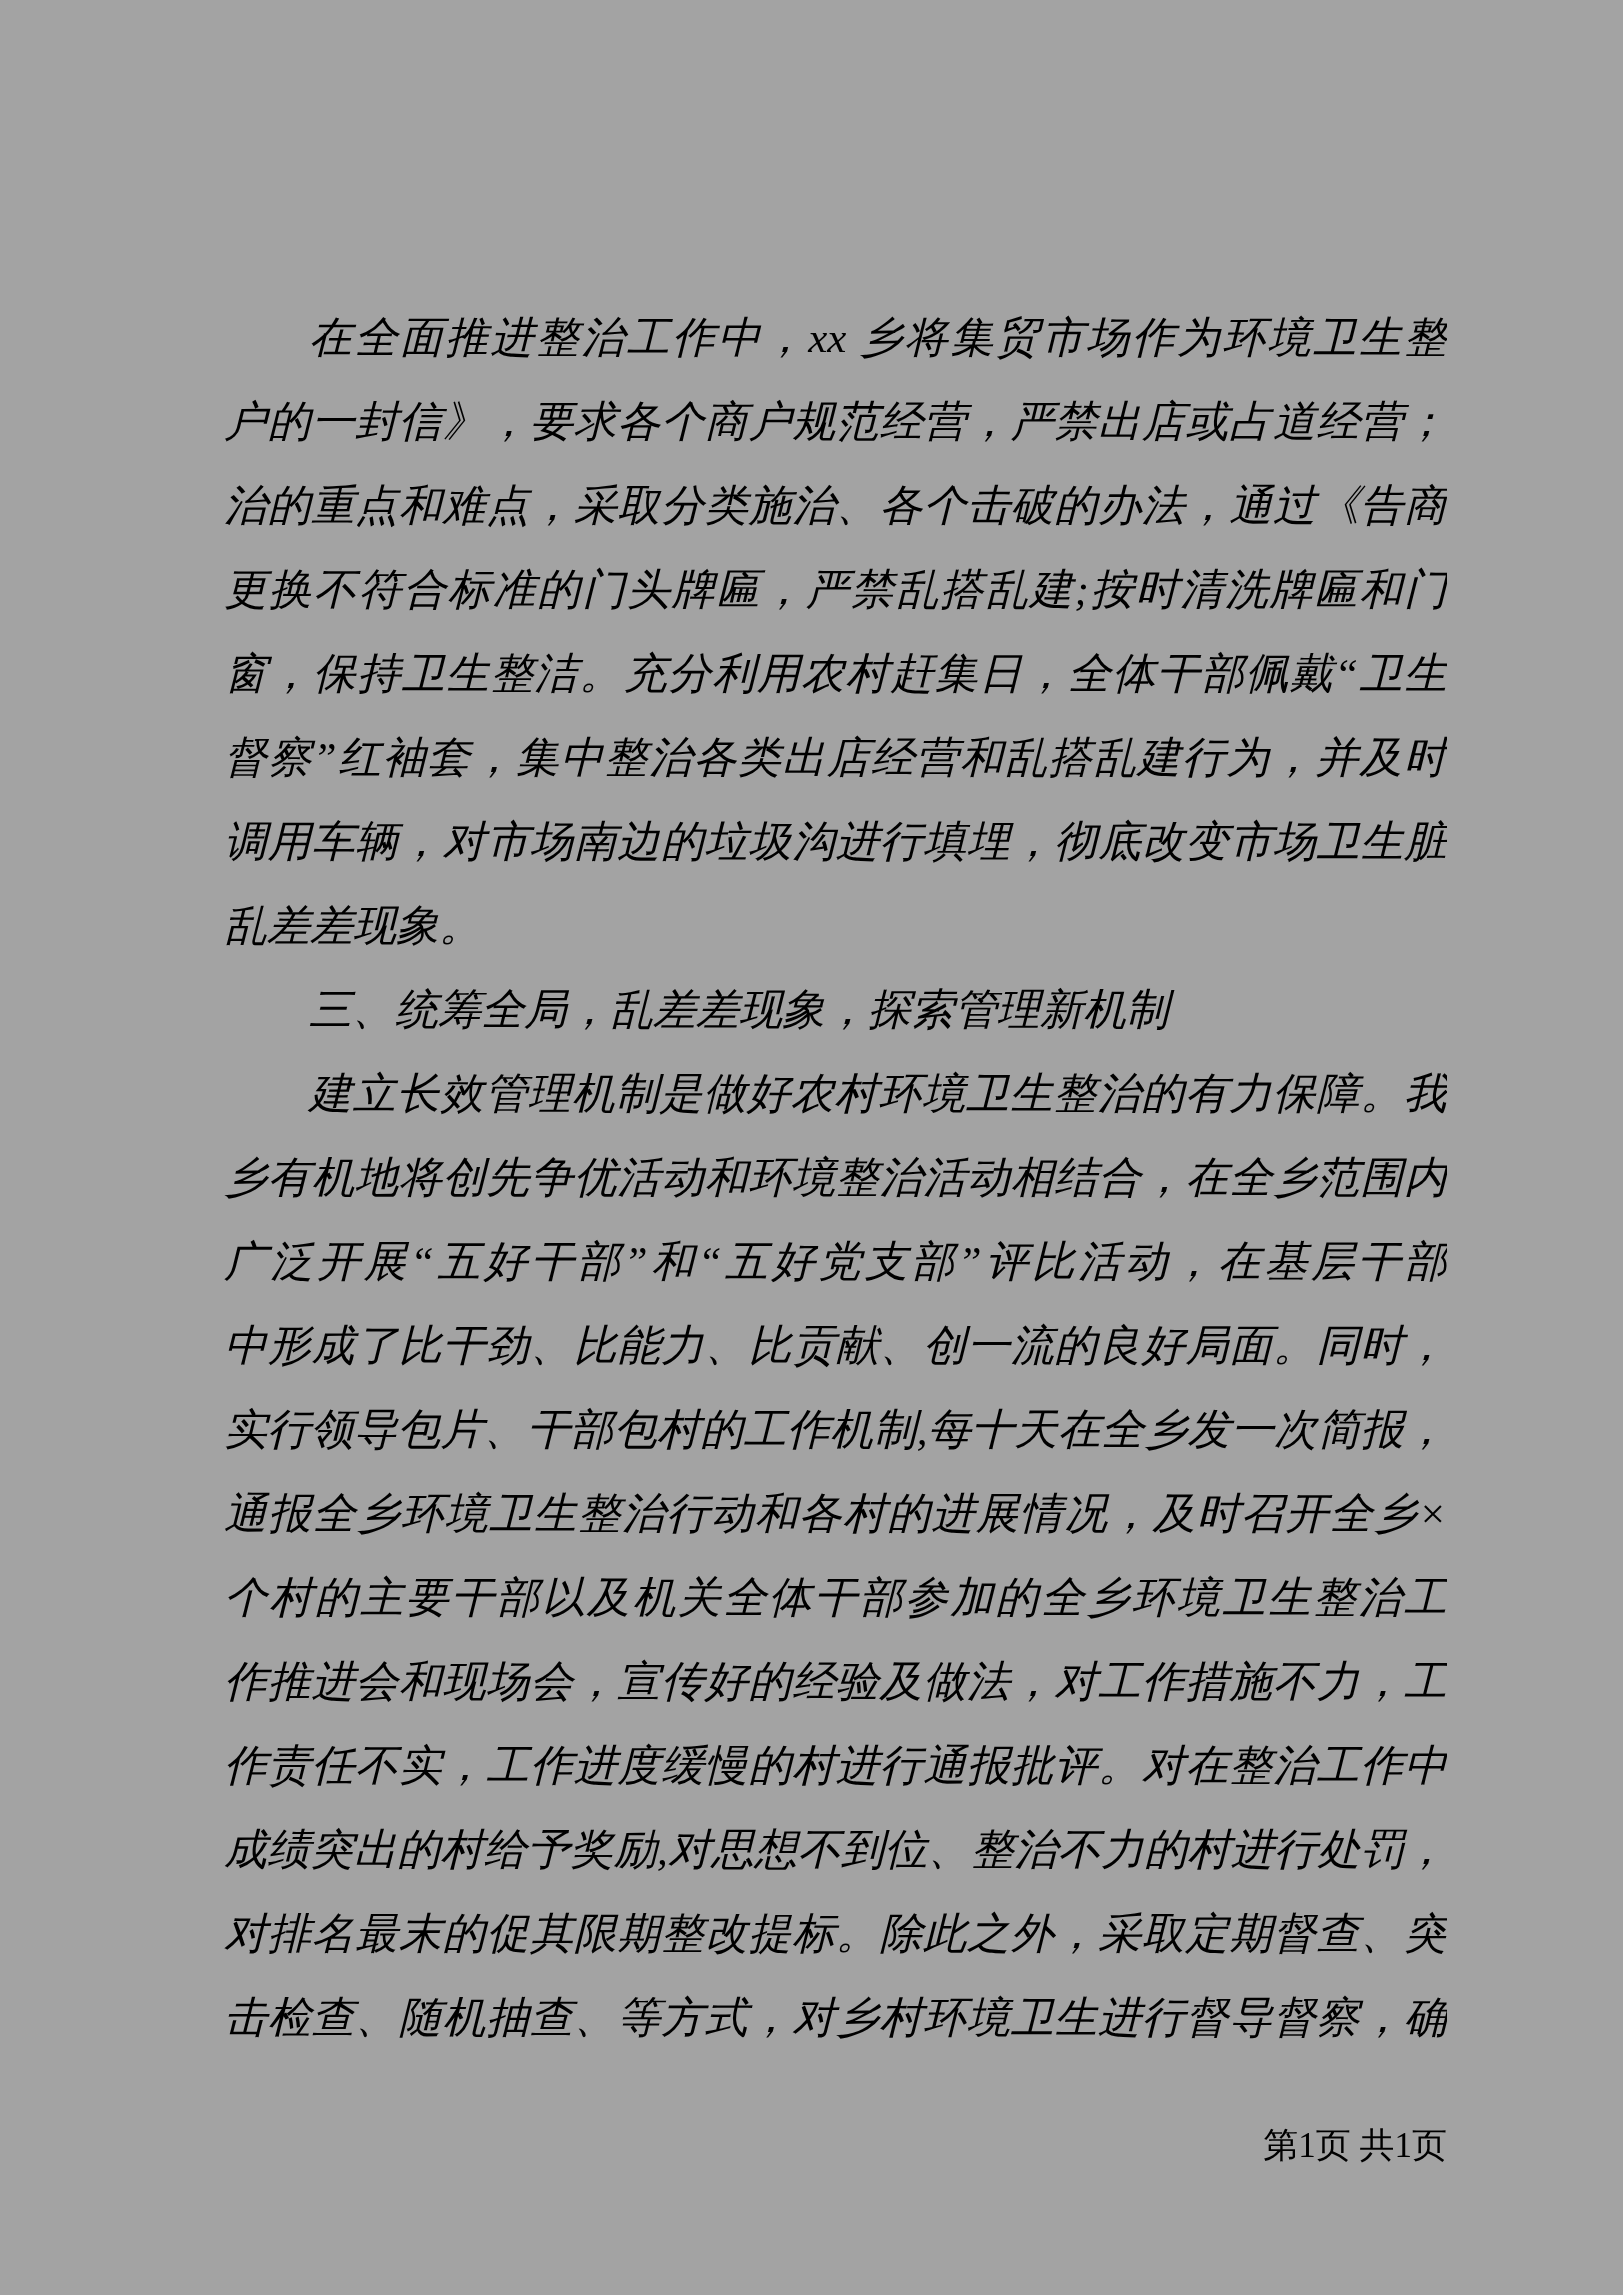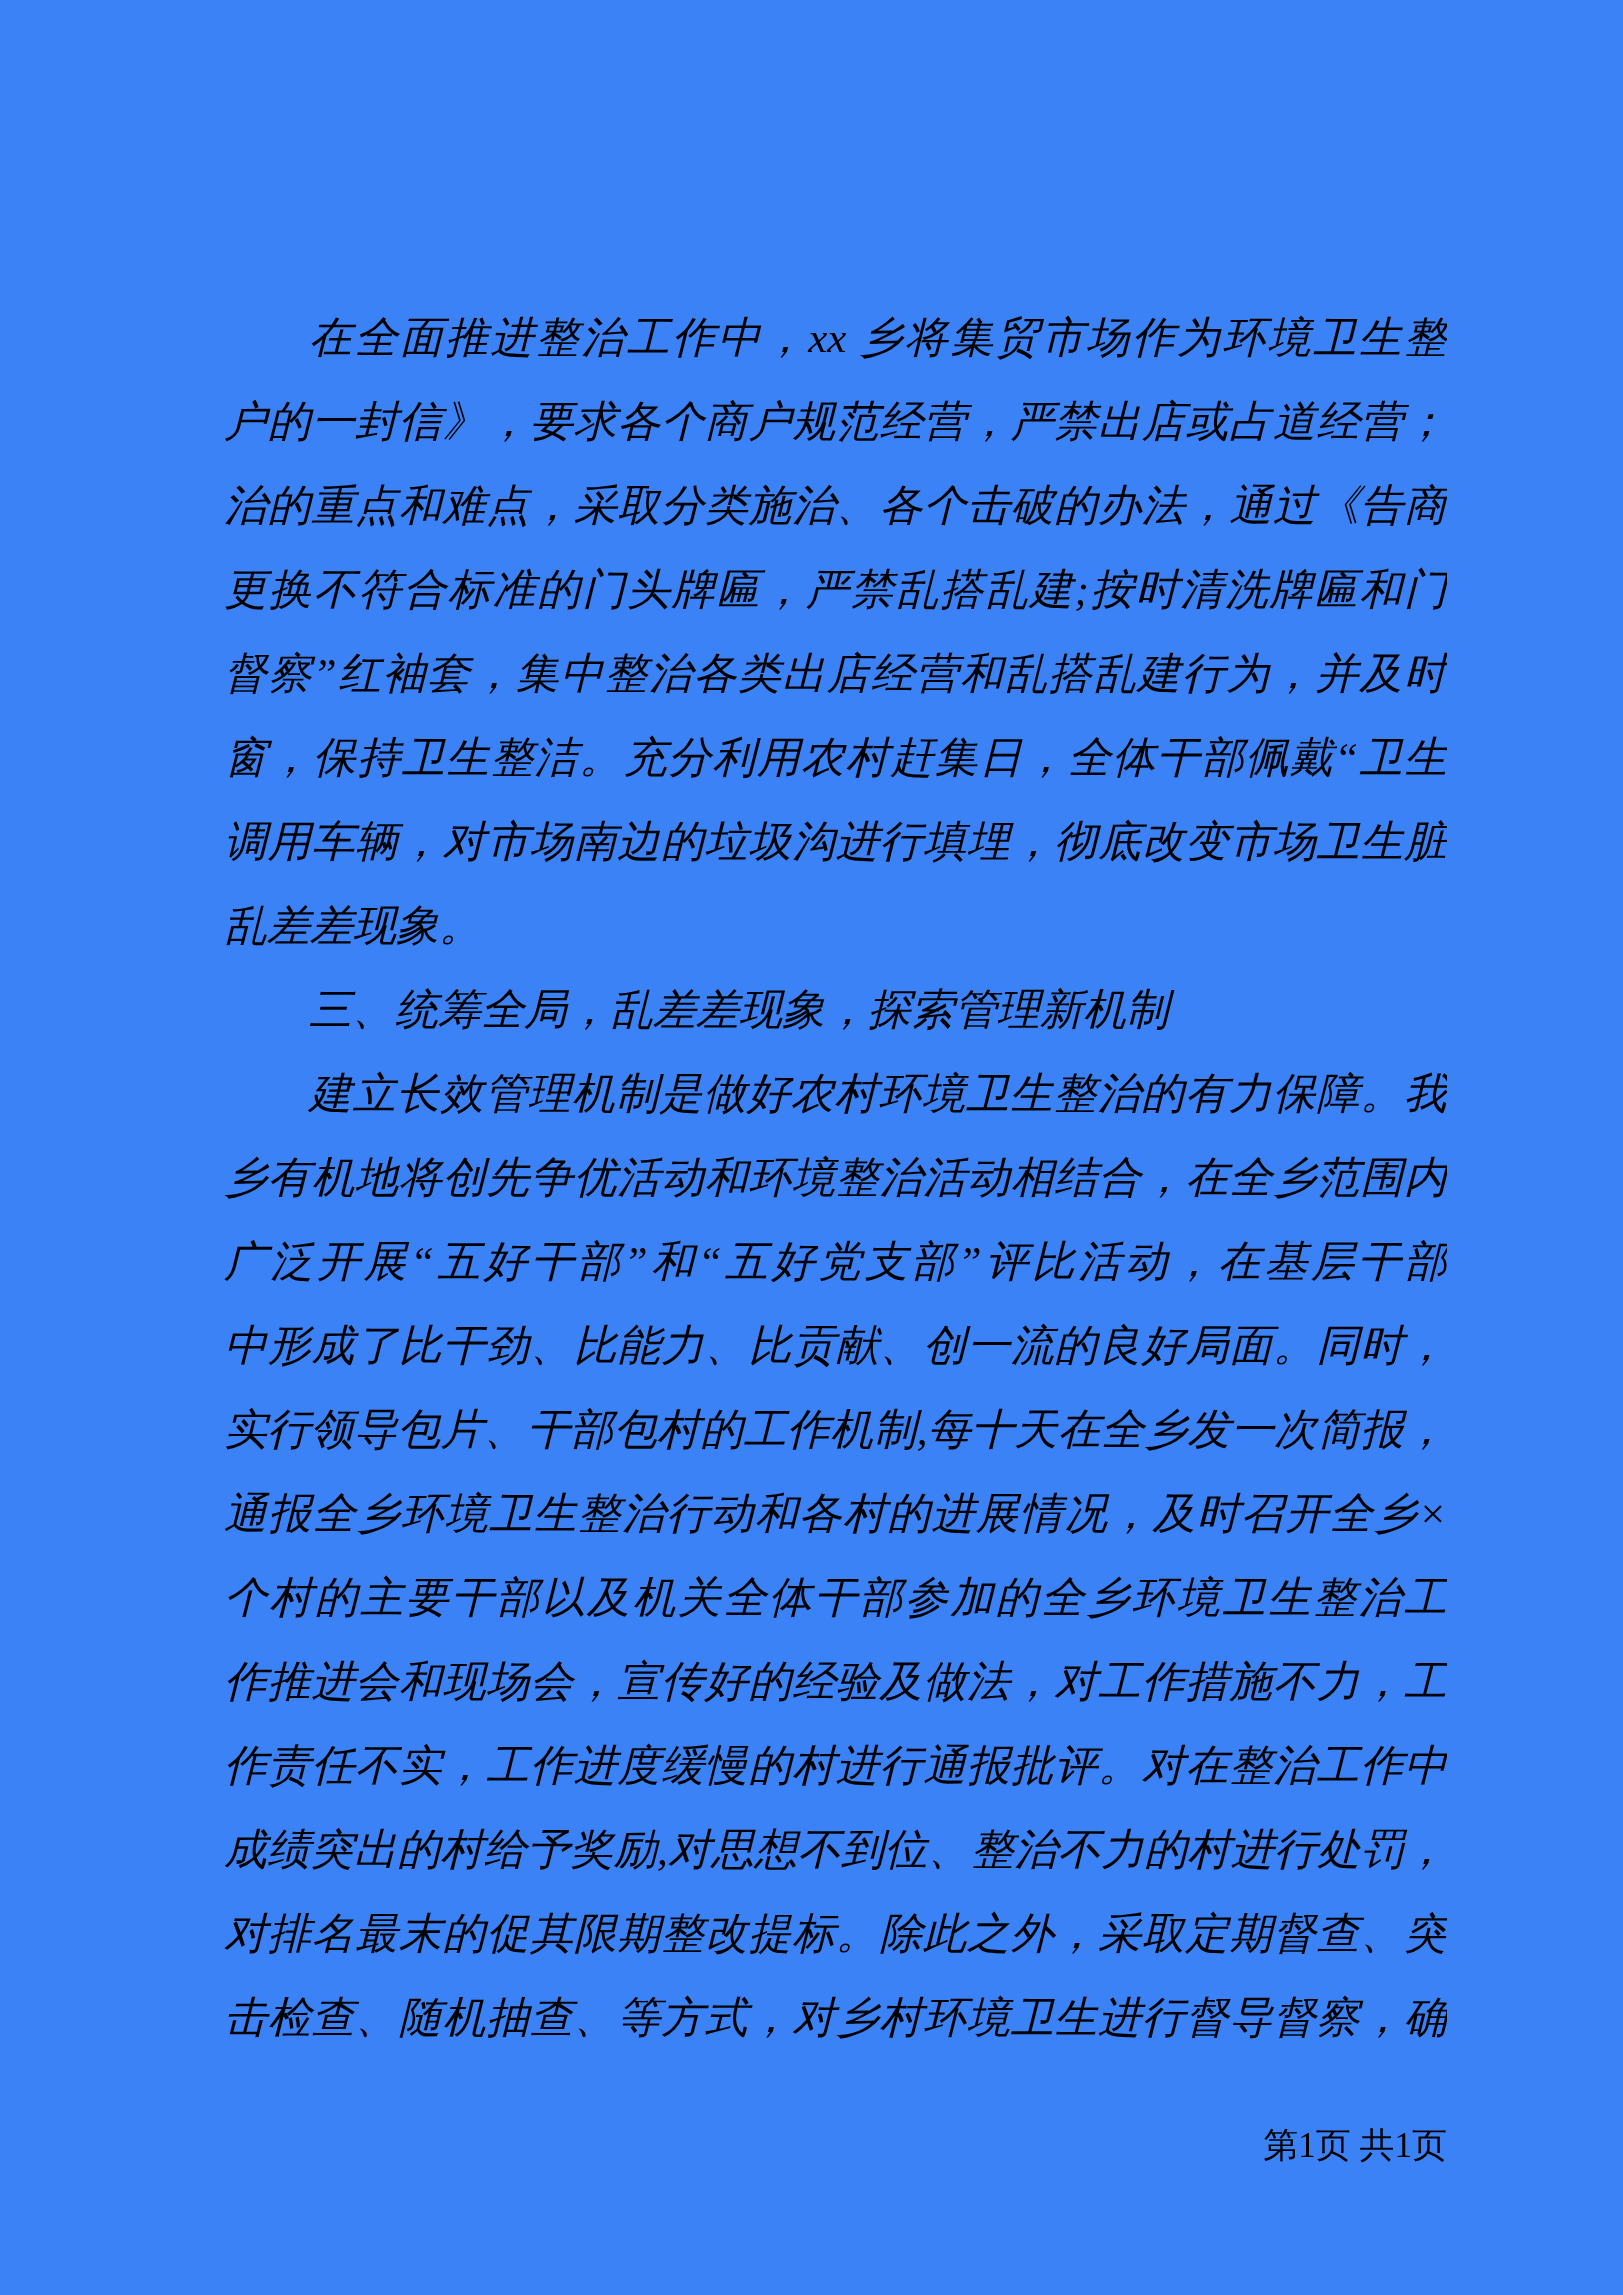--- a/index.html
+++ b/index.html
@@ -4,21 +4,21 @@
 <style>
   html,body{margin:0;padding:0;}
   body{
     width:1623px;height:2295px;
     background:#ffffff;
     position:relative;
     font-family:"Liberation Serif","DejaVu Serif",serif;
   }
   .page{
     position:absolute;left:0;top:0;width:1623px;height:2295px;
-    background:#3b82f6;overflow:hidden;
+    background:#a3a3a3;overflow:hidden;
   }
   .text-body{
     position:absolute;left:224px;top:296px;width:1223px;
     font-size:43px;line-height:84px;color:#000000;
     font-style:italic;
   }
   .line{
     height:84px;overflow:hidden;white-space:normal;
     text-align:justify;text-align-last:justify;
     text-justify:inter-character;
@@ -34,22 +34,22 @@
 </head>
 <body style="background: rgb(255, 255, 255);">
 
 <div class="page">
   <div class="text-body" id="text-body" style="color: rgb(0, 0, 0);">
 
   <div class="line indent">在全面推进整治工作中，xx 乡将集贸市场作为环境卫生整</div>
       <div class="line">户的一封信》，要求各个商户规范经营，严禁出店或占道经营；</div>
       <div class="line">治的重点和难点，采取分类施治、各个击破的办法，通过《告商</div>
       <div class="line">更换不符合标准的门头牌匾，严禁乱搭乱建;按时清洗牌匾和门</div>
+      <div class="line">窗，保持卫生整洁。充分利用农村赶集日，全体干部佩戴“卫生</div>
       <div class="line">督察”红袖套，集中整治各类出店经营和乱搭乱建行为，并及时</div>
-      <div class="line">窗，保持卫生整洁。充分利用农村赶集日，全体干部佩戴“卫生</div>
       <div class="line">调用车辆，对市场南边的垃圾沟进行填埋，彻底改变市场卫生脏</div>
       <div class="line no-stretch">乱差差现象。</div>
       <div class="line indent no-stretch">三、统筹全局，乱差差现象，探索管理新机制</div>
       <div class="line indent">建立长效管理机制是做好农村环境卫生整治的有力保障。我</div>
       <div class="line">乡有机地将创先争优活动和环境整治活动相结合，在全乡范围内</div>
       <div class="line">广泛开展“五好干部”和“五好党支部”评比活动，在基层干部</div>
       <div class="line">中形成了比干劲、比能力、比贡献、创一流的良好局面。同时，</div>
       <div class="line">实行领导包片、干部包村的工作机制,每十天在全乡发一次简报，</div>
       <div class="line">通报全乡环境卫生整治行动和各村的进展情况，及时召开全乡×</div>
       <div class="line">个村的主要干部以及机关全体干部参加的全乡环境卫生整治工</div>

